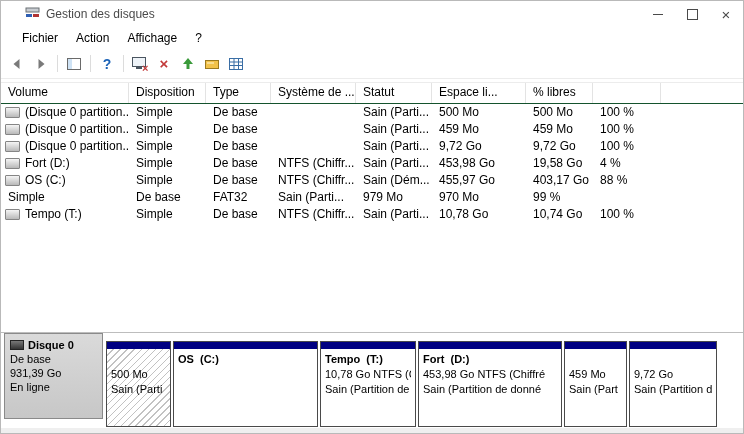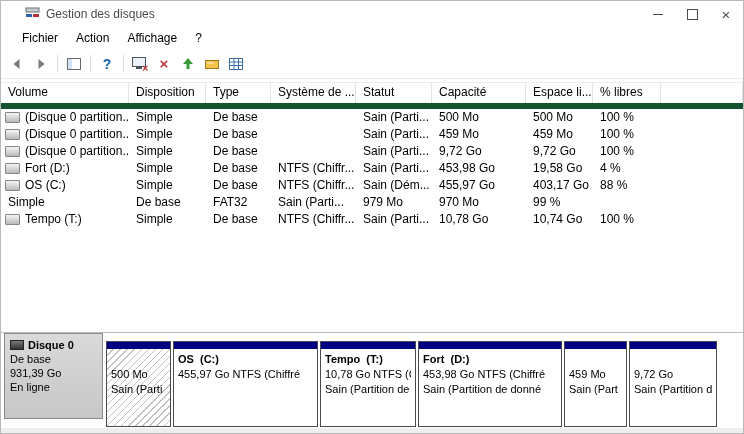--- a/index.html
+++ b/index.html
@@ -23,21 +23,21 @@
   
   .toolbar{display:flex;align-items:center;height:29px;padding-left:5px;gap:2px;border-bottom:1px solid #ececec;}
   .tb{width:22px;height:22px;display:flex;align-items:center;justify-content:center;}
   .tb-sep{width:1px;height:17px;background:#dcdcdc;margin:0 3px;}
   .help-glyph{font-weight:bold;font-size:14px;color:#1c63b7;}
   .red-x{font-weight:bold;font-size:15px;color:#c23a3a;line-height:1;}
 
   
   .listview{margin-top:3px;}
   .lv-header,.lv-row{display:grid;grid-template-columns:128px 77px 65px 85px 76px 94px 67px 68px 1fr;}
-  .lv-header{height:20px;line-height:19px;border-top:1px solid #ececec;border-bottom:6px solid #14532d;}
+  .lv-header{height:20px;line-height:19px;border-top:1px solid #ececec;border-bottom:1px solid #14532d;}
   .lv-header>div{padding-left:7px;border-right:1px solid #e3e3e3;overflow:hidden;white-space:nowrap;}
   .lv-row{height:17px;line-height:17px;}
   .lv-row>div{padding-left:7px;overflow:hidden;white-space:nowrap;}
   .vol-cell{display:flex;align-items:center;padding-left:4px !important;}
   .drive-ico{flex:0 0 auto;width:13px;height:9px;background:linear-gradient(#f5f5f5,#b9b9b9);
     border:1px solid #858585;border-radius:1px;margin-right:5px;}
 
   
   .graph-panel{position:absolute;left:0;right:0;top:331px;bottom:0;border-top:1px solid #bdbdbd;background:#fff;}
   .disk-box{position:absolute;left:3px;top:0;width:99px;height:86px;box-sizing:border-box;
@@ -146,21 +146,20 @@
       </span>
   </div>
 
   <div class="listview">
     <div class="lv-header">
       <div>Volume</div>
       <div>Disposition</div>
       <div>Type</div>
       <div>Système de ...</div>
       <div>Statut</div>
-      <div>Capacité</div>
       <div>Espace li...</div>
       <div>% libres</div>
       <div></div>
     </div>
 
     <div class="lv-row">
       <div class="vol-cell">
           <span class="drive-ico"></span>
           <span>(Disque 0 partition...</span>
         </div>
@@ -271,21 +270,20 @@
       <div class="ptext">
         <div class="ptitle"></div>
         <div class="pline">500 Mo</div>
         <div class="pline">Sain (Parti</div>
       </div>
     </div>
     <div class="part p1">
       <div class="bar"></div>
       <div class="ptext">
         <div class="ptitle">OS  (C:)</div>
-        <div class="pline">455,97 Go NTFS (Chiffré</div>
       </div>
     </div>
     <div class="part p2">
       <div class="bar"></div>
       <div class="ptext">
         <div class="ptitle">Tempo  (T:)</div>
         <div class="pline">10,78 Go NTFS (Chiffr</div>
         <div class="pline">Sain (Partition de</div>
       </div>
     </div>

